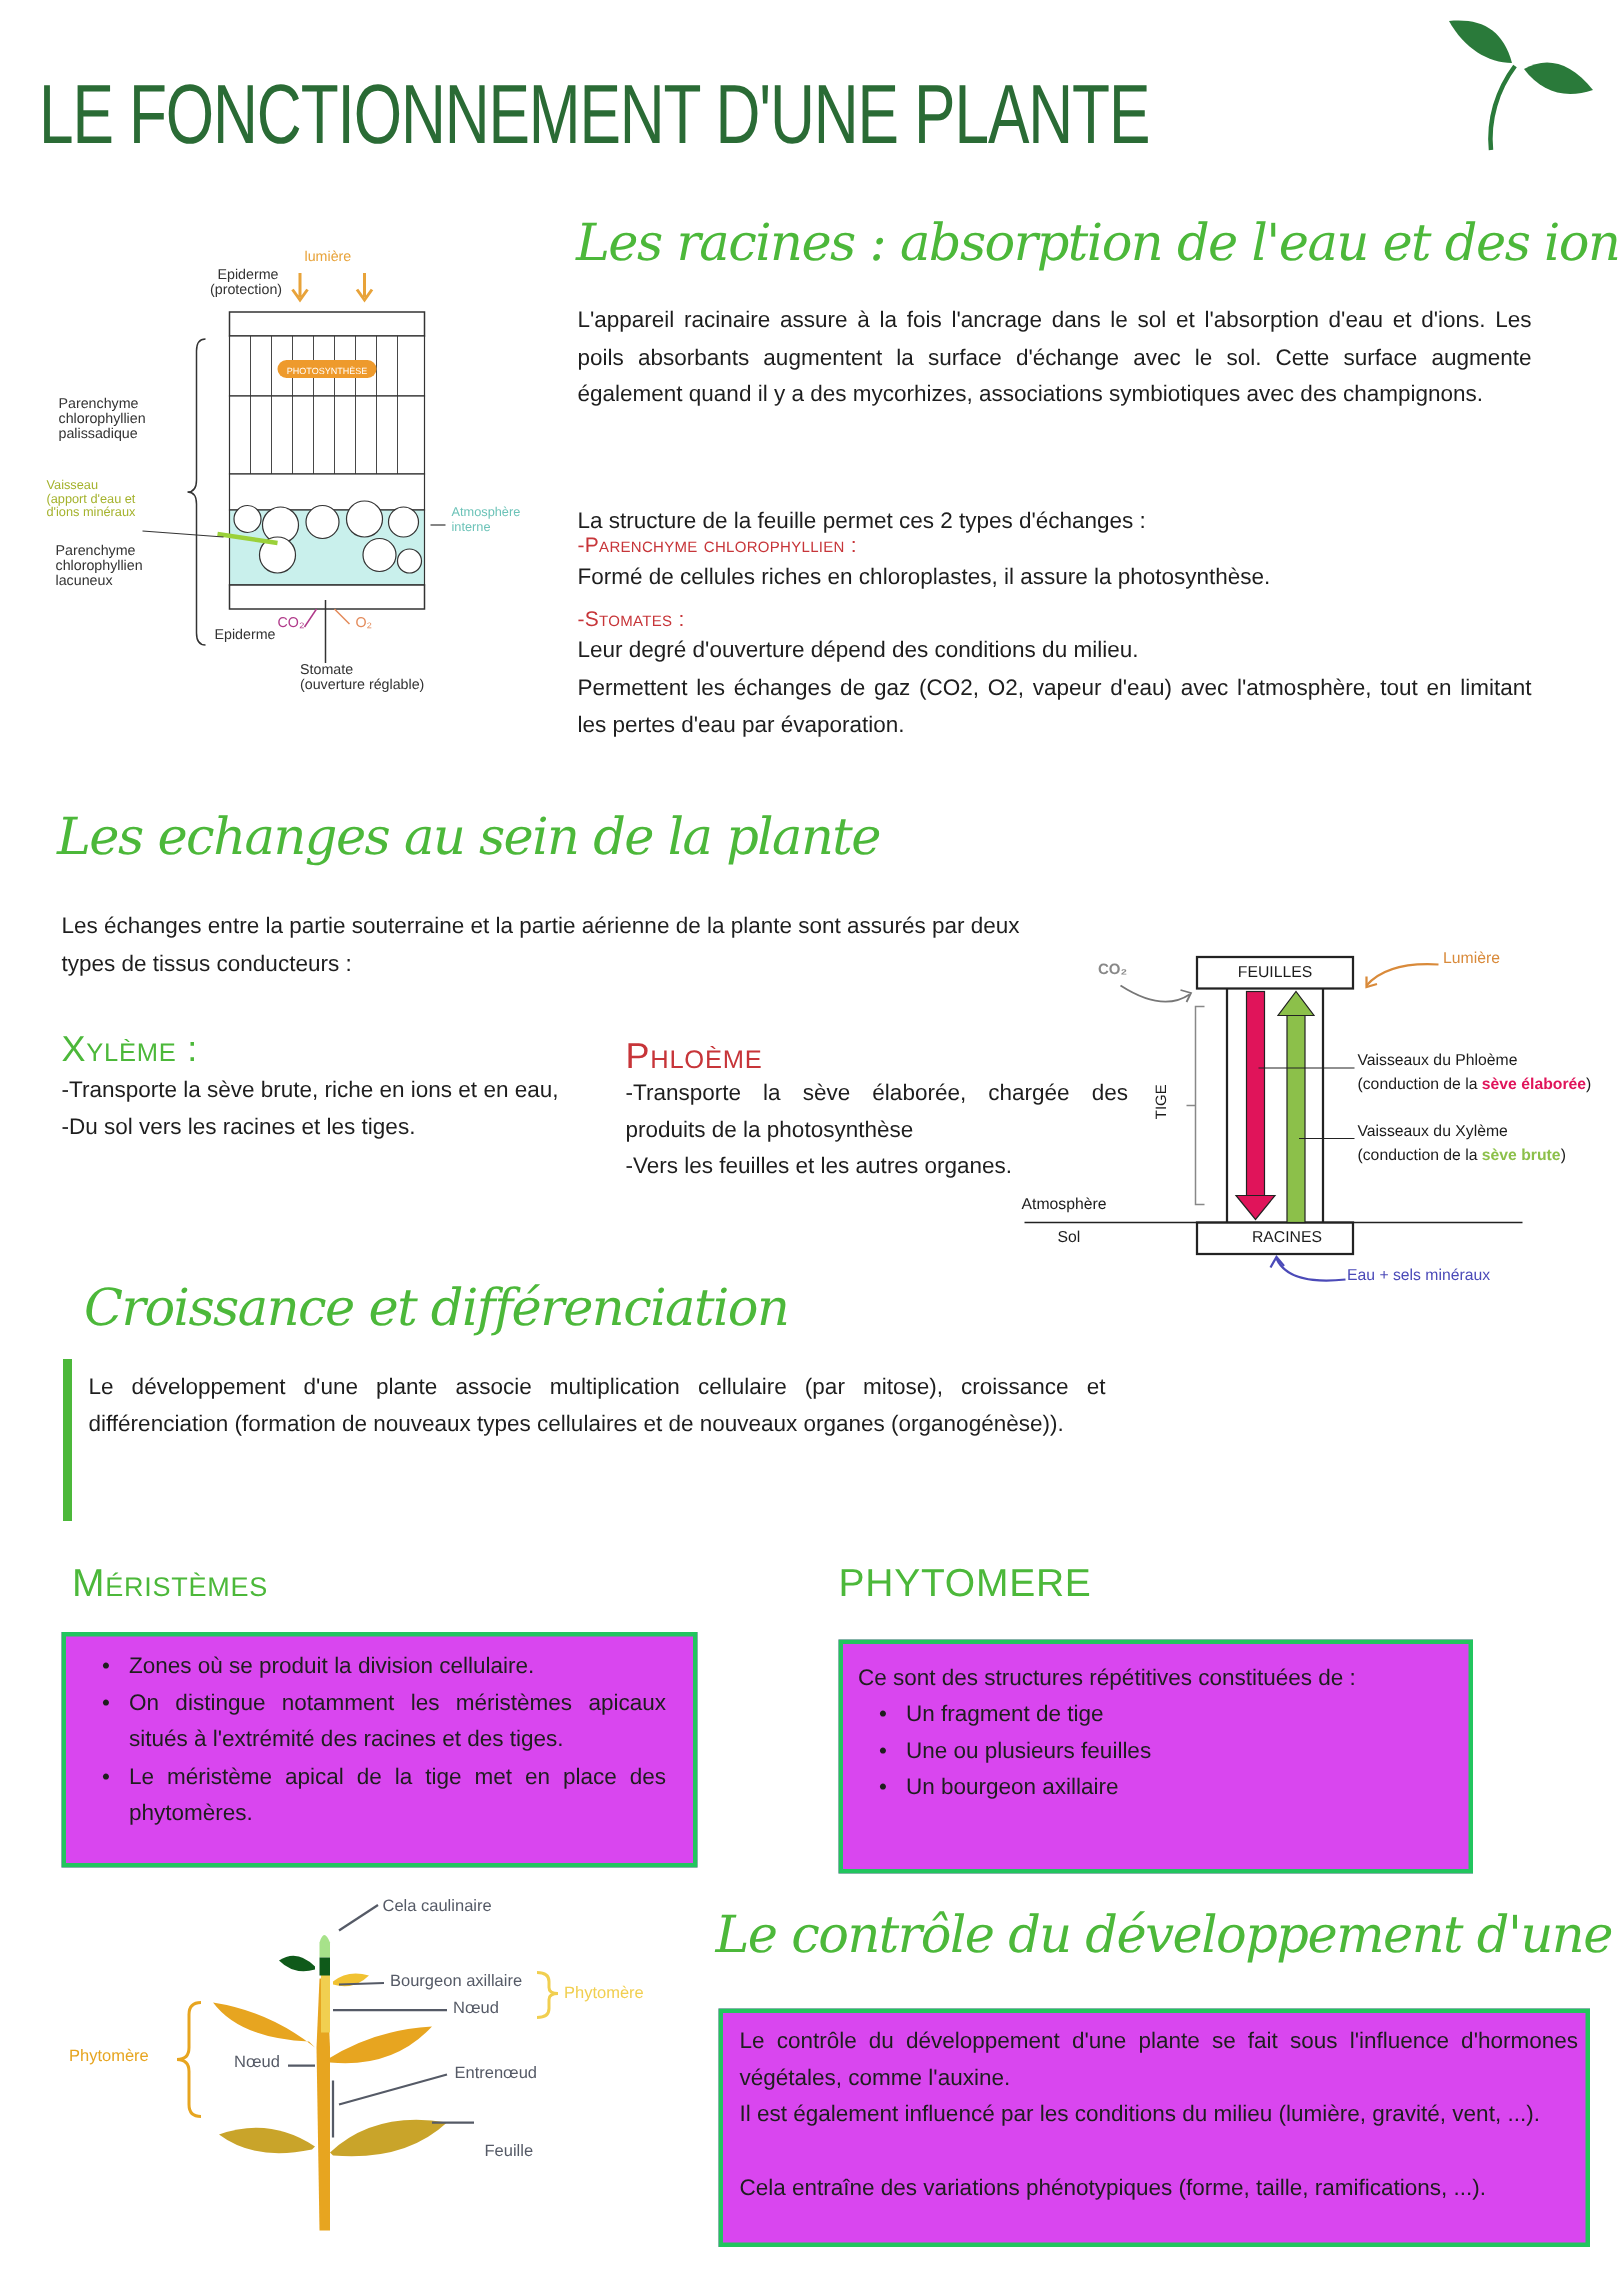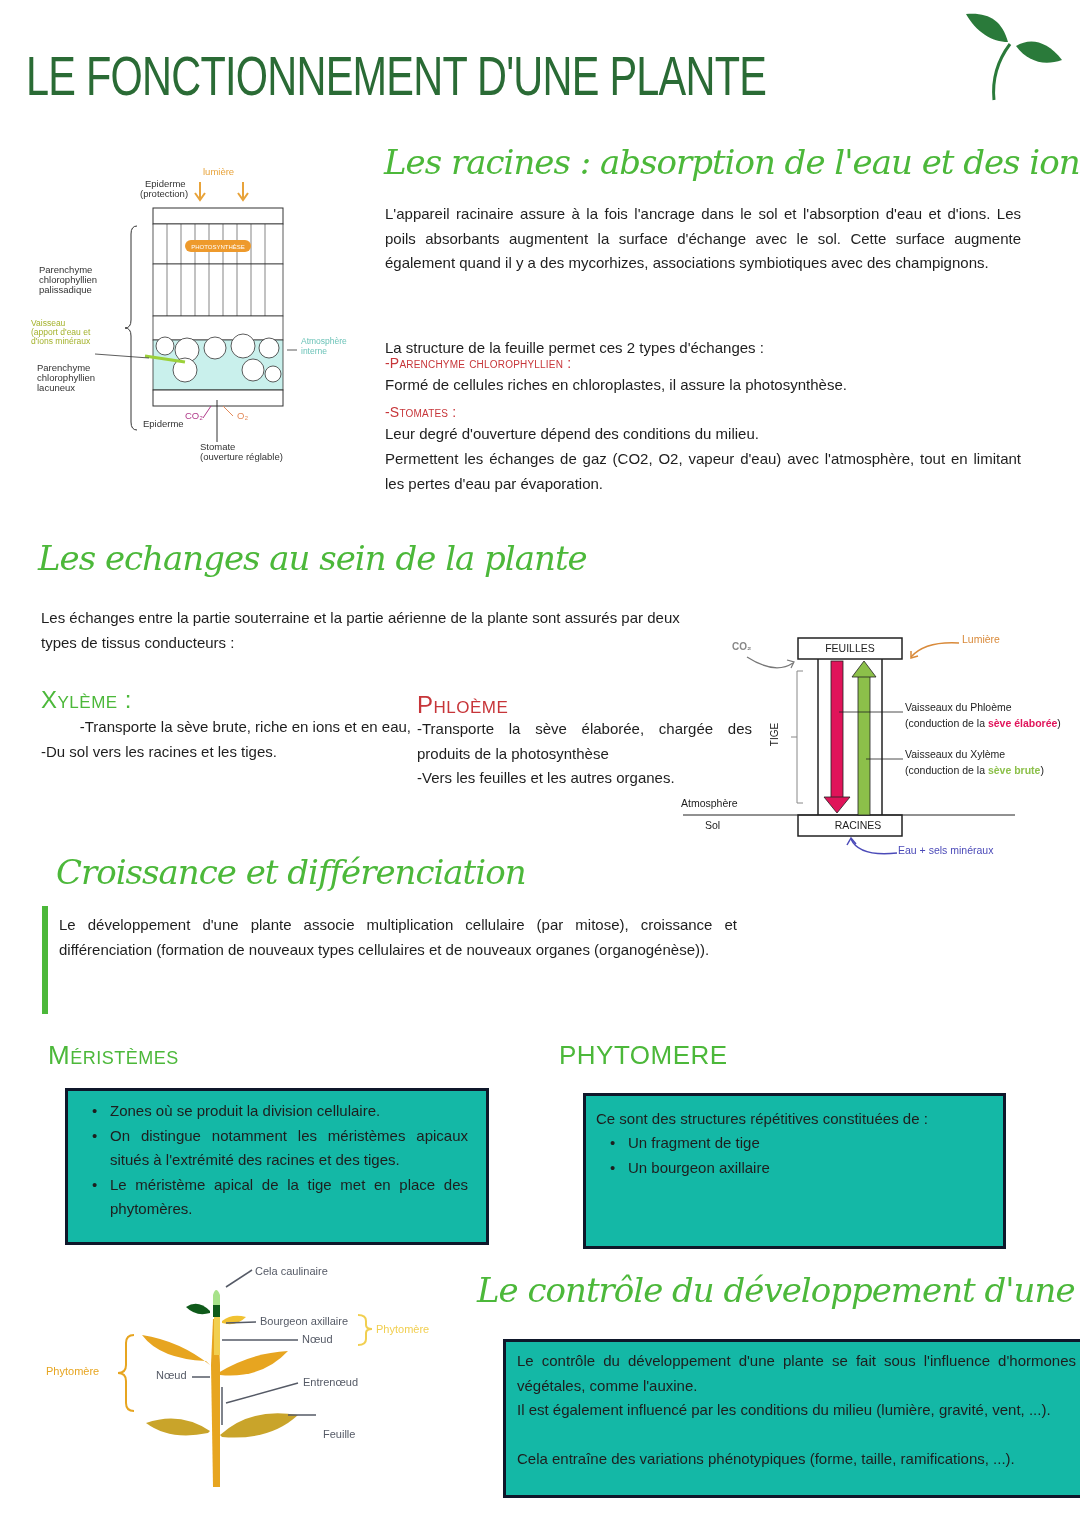--- a/index.html
+++ b/index.html
@@ -12,21 +12,21 @@
     font-weight: normal; white-space: nowrap; line-height: 64px;
   }
   .script-title {
     font-family: "DejaVu Serif", serif; font-style: italic; color: #4cb83a; white-space: nowrap;
     font-size: 34px; line-height: 44px; letter-spacing: -1px;
   }
   .body-text { font-size: 15px; line-height: 24.5px; color: #1e1e1e; text-align: justify; }
   .smallcaps-red { color: #c73539; font-variant: small-caps; font-size: 14px; letter-spacing: 0.2px; }
   .green-head { color: #4cb83a; font-variant: small-caps; font-size: 24px; letter-spacing: 0.5px; }
   .red-head { color: #c73539; font-variant: small-caps; font-size: 24px; letter-spacing: 0.5px; }
-  .box { border: 3px solid #0f172a; background: #14b8a6; margin-left: 24px; }
+  .box { border: 3px solid #22c55e; background: #d946ef; }
   ul.bul { list-style: none; }
   ul.bul li { position: relative; padding-left: 30px; }
   ul.bul li::before { content: "•"; position: absolute; left: 12px; top: 0; }
   .lbl { font-size: 9.5px; color: #333; line-height: 11px; }
   .svgtext { font-family: "Liberation Sans", sans-serif; }
 </style>
 </head>
 <body>
 
 <div class="abs main-title">LE FONCTIONNEMENT D'UNE PLANTE</div>
@@ -110,21 +110,21 @@
 <div class="abs body-text" style="left:385px;top:336px;width:636px;">La structure de la feuille permet ces 2 types d'échanges :</div>
 <div class="abs smallcaps-red" style="left:385px;top:355px;">-Parenchyme chlorophyllien :</div>
 <div class="abs body-text" style="left:385px;top:373px;width:636px;">Formé de cellules riches en chloroplastes, il assure la photosynthèse.</div>
 <div class="abs smallcaps-red" style="left:385px;top:404px;">-Stomates :</div>
 <div class="abs body-text" style="left:385px;top:422px;width:636px;">Leur degré d'ouverture dépend des conditions du milieu.</div>
 <div class="abs body-text" style="left:385px;top:447px;width:636px;">Permettent les échanges de gaz (CO2, O2, vapeur d'eau) avec l'atmosphère, tout en limitant les pertes d'eau par évaporation.</div>
 
 <div class="abs script-title" style="left:38px;top:536px;">Les echanges au sein de la plante</div>
 <div class="abs body-text" style="left:41px;top:606px;width:640px;text-align:left;">Les échanges entre la partie souterraine et la partie aérienne de la plante sont assurés par deux types de tissus conducteurs :</div>
 <div class="abs green-head" style="left:41px;top:686px;">Xylème :</div>
-<div class="abs body-text" style="left:41px;top:715px;width:370px;text-align:right;">-Transporte la sève brute, riche en ions et en eau,</div>
+<div class="abs body-text" style="left:41px;top:715px;width:370px;text-align:left;">-Transporte la sève brute, riche en ions et en eau,</div>
 <div class="abs body-text" style="left:41px;top:740px;width:370px;text-align:left;">-Du sol vers les racines et les tiges.</div>
 <div class="abs red-head" style="left:417px;top:691px;">Phloème</div>
 <div class="abs body-text" style="left:417px;top:717px;width:335px;">-Transporte la sève élaborée, chargée des produits de la photosynthèse</div>
 <div class="abs body-text" style="left:417px;top:766px;width:335px;text-align:left;">-Vers les feuilles et les autres organes.</div>
 
 <div class="abs" style="left:675px;top:625px;width:405px;height:235px;">
   <svg width="405" height="235" viewBox="0 0 405 235">
     <rect x="123" y="13" width="104" height="21" fill="#fff" stroke="#222" stroke-width="1.5"></rect>
     <rect x="123" y="190" width="104" height="21" fill="#fff" stroke="#222" stroke-width="1.5"></rect>
     <line x1="143" y1="34" x2="143" y2="190" stroke="#222" stroke-width="1.5"></line>
@@ -177,20 +177,21 @@
     <li>On distingue notamment les méristèmes apicaux situés à l'extrémité des racines et des tiges.</li>
     <li>Le méristème apical de la tige met en place des phytomères.</li>
   </ul>
 </div>
 
 <div class="abs green-head" style="left:559px;top:1040px;font-size:26px;">PHYTOMERE</div>
 <div class="abs box" style="left:559px;top:1093px;width:423px;height:156px;">
   <div class="body-text" style="position:absolute;left:10px;top:11px;">Ce sont des structures répétitives constituées de :</div>
   <ul class="bul body-text" style="position:absolute;left:12px;top:35px;width:380px;">
     <li>Un fragment de tige</li>
+    <li>Une ou plusieurs feuilles</li>
     <li>Un bourgeon axillaire</li>
   </ul>
 </div>
 
 <div class="abs" style="left:30px;top:1255px;width:430px;height:260px;">
   <svg width="430" height="260" viewBox="0 0 430 260">
 
     <path d="M183 232 L181 110 L183 64 L188 64 L190 110 L190 232 Z" fill="#e7a520"></path>
     <rect x="184" y="60" width="6" height="40" fill="#f1cf50"></rect>
 

